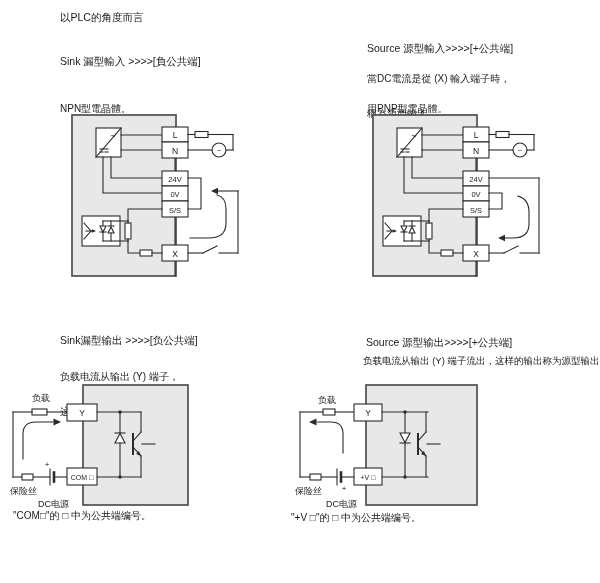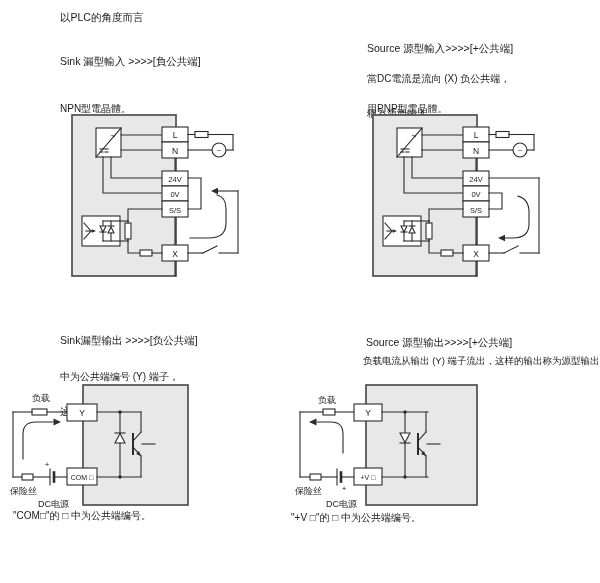--- a/index.html
+++ b/index.html
@@ -30,30 +30,30 @@
 
 <div class="abs t" style="left:60px;top:48px;">Sink 漏型輸入 &gt;&gt;&gt;&gt;[負公共端]</div>
 <div class="abs p" style="left:60px;top:50px;">
 </div>
 <div class="abs p" style="left:60px;top:80px;">
   <div>NPN型電晶體。</div>
 </div>
 
 <div class="abs t" style="left:367px;top:35px;">Source 源型輸入&gt;&gt;&gt;&gt;[+公共端]</div>
 <div class="abs p" style="left:367px;top:50px;">
-  <div>當DC電流是流向 (X) 负公共端，</div>
+  <div>當DC電流是從 (X) 輸入端子時，</div>
   <div>稱為源型輸入。</div>
 </div>
 <div class="abs p" style="left:367px;top:80px;">
   <div>用PNP型電晶體。</div>
 </div>
 
 <div class="abs t" style="left:60px;top:327px;">Sink漏型输出 &gt;&gt;&gt;&gt;[负公共端]</div>
 <div class="abs p" style="left:60px;top:348px;">
-  <div>中为公共端编号 (Y) 端子，</div>
+  <div>负载电流从输出 (Y) 端子，</div>
   <div>这样的输出称为漏型输出。</div>
 </div>
 
 <div class="abs t" style="left:366px;top:329px;">Source 源型输出&gt;&gt;&gt;&gt;[+公共端]</div>
 <div class="abs" style="left:363px;top:355px;font-size:9.5px;white-space:pre;">负载电流从输出 (Y) 端子流出，这样的输出称为源型输出。</div>
 
 <div class="abs cap" style="left:13px;top:509px;">"COM□"的 □ 中为公共端编号。</div>
 <div class="abs cap" style="left:291px;top:511px;">"+V □"的 □ 中为公共端编号。</div>
 
 <svg class="abs" style="left:60px;top:110px;" width="190" height="180" viewBox="0 0 190 180">

